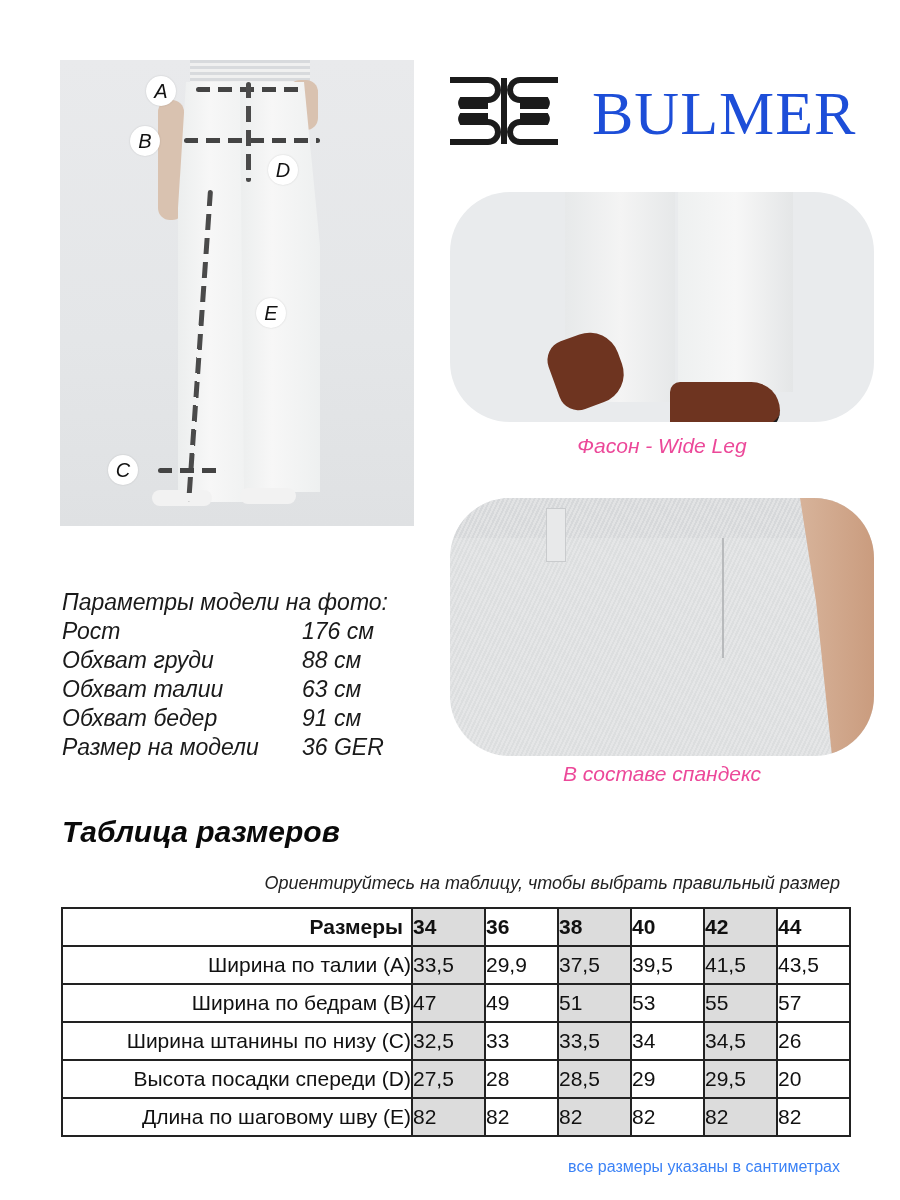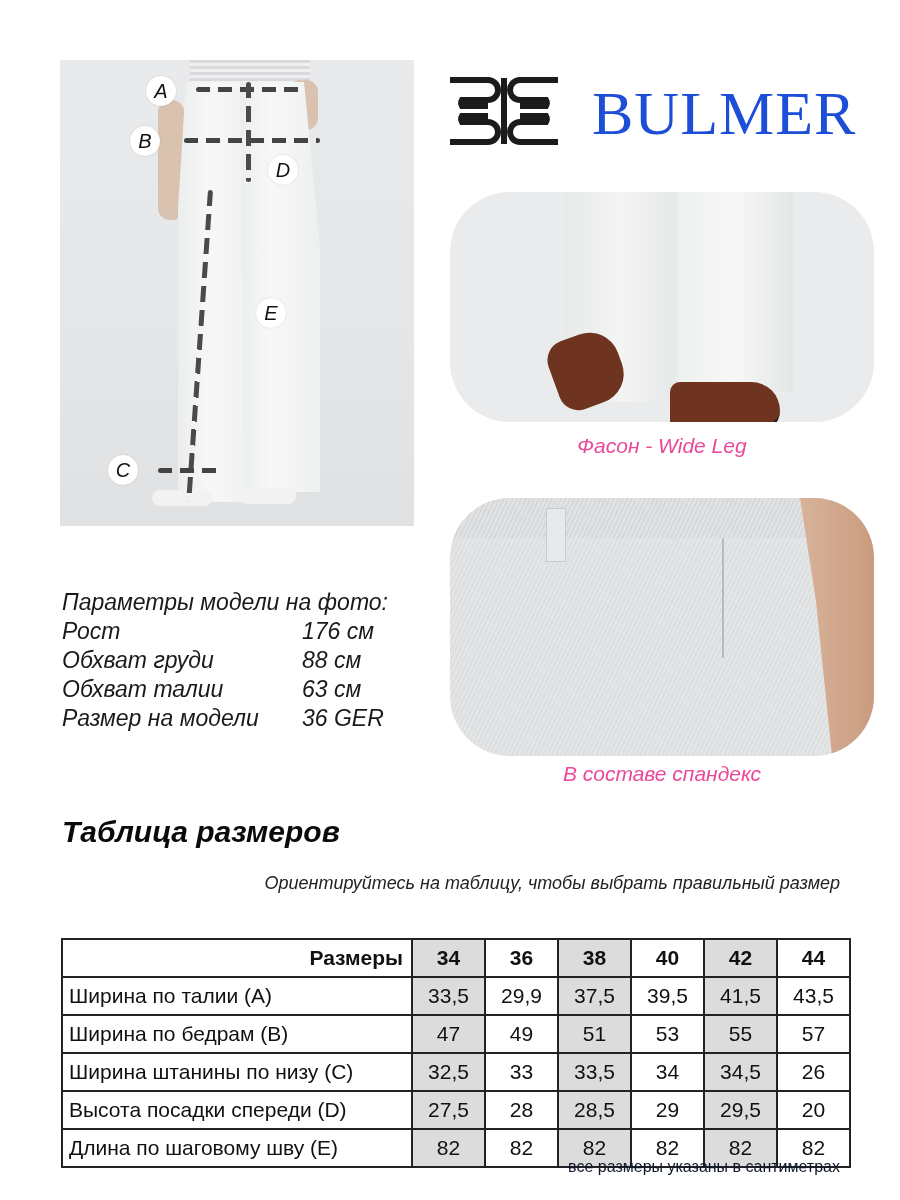--- a/index.html
+++ b/index.html
@@ -18,28 +18,28 @@
   .rphoto{position:absolute;border-radius:60px;overflow:hidden;}
   .caption{position:absolute;font-style:italic;font-size:21px;color:#ec4899;text-align:center;}
   
   .params{left:62px;top:588px;font-style:italic;font-size:23px;color:#1a1a1a;line-height:29px;}
   .params .row{display:flex;}
   .params .k{width:240px;}
   
   .title{left:62px;top:815px;font-size:30px;font-weight:bold;font-style:italic;color:#0a0a0a;}
   .subtitle{right:60px;top:873px;font-size:18px;font-style:italic;color:#222;}
   
-  table.sizes{position:absolute;left:61px;top:907px;border-collapse:collapse;font-size:21px;margin-top:31px;}
-  table.sizes td{border:2px solid #222;height:36px;padding:0;text-align:center;}
-  table.sizes td.lbl{width:334px;text-align:left;padding-left:6px;}
+  table.sizes{position:absolute;left:61px;top:907px;border-collapse:collapse;font-size:21px;}
+  table.sizes td{border:2px solid #222;height:36px;padding:0;text-align:left;}
+  table.sizes td.lbl{width:334px;text-align:right;padding-left:6px;}
   table.sizes td.hdr-lbl{text-align:right;padding-right:8px;font-weight:bold;}
   table.sizes td.sz{width:71px;}
   table.sizes tr.head td.sz{font-weight:bold;}
   table.sizes td.shade{background:#dcdcdc;}
-  .footnote{right:60px;top:1158px;font-size:16px;color:#0f172a;}
+  .footnote{right:60px;top:1158px;font-size:16px;color:#3b82f6;}
 </style>
 </head>
 <body>
 
 <div class="abs main-photo">
   <div class="abs" style="left:130px;top:0;width:120px;height:22px;background:repeating-linear-gradient(180deg,#d8dadd 0 3px,#f0f0f0 3px 6px);"></div>
   <div class="abs" style="left:98px;top:40px;width:26px;height:120px;background:#d9c2b0;border-radius:12px;"></div>
   <div class="abs" style="left:228px;top:20px;width:30px;height:50px;background:#d9c2b0;border-radius:12px;"></div>
   <div class="pants" style="left:118px;top:22px;width:80px;height:420px;clip-path:polygon(10% 0,100% 0,95% 100%,0 100%,0 30%);"></div>
   <div class="pants" style="left:180px;top:22px;width:80px;height:410px;clip-path:polygon(0 0,80% 0,100% 40%,100% 100%,5% 100%);"></div>
@@ -94,20 +94,24 @@
       <span class="k">Рост</span>
       <span>176 см</span>
     </div>
   <div class="row">
       <span class="k">Обхват груди</span>
       <span>88 см</span>
     </div>
   <div class="row">
       <span class="k">Обхват талии</span>
       <span>63 см</span>
+    </div>
+  <div class="row">
+      <span class="k">Обхват бедер</span>
+      <span>91 см</span>
     </div>
   <div class="row">
       <span class="k">Размер на модели</span>
       <span>36 GER</span>
     </div>
 </div>
 
 <div class="abs title">Таблица размеров</div>
 <div class="abs subtitle">Ориентируйтесь на таблицу, чтобы выбрать правильный размер</div>
 

